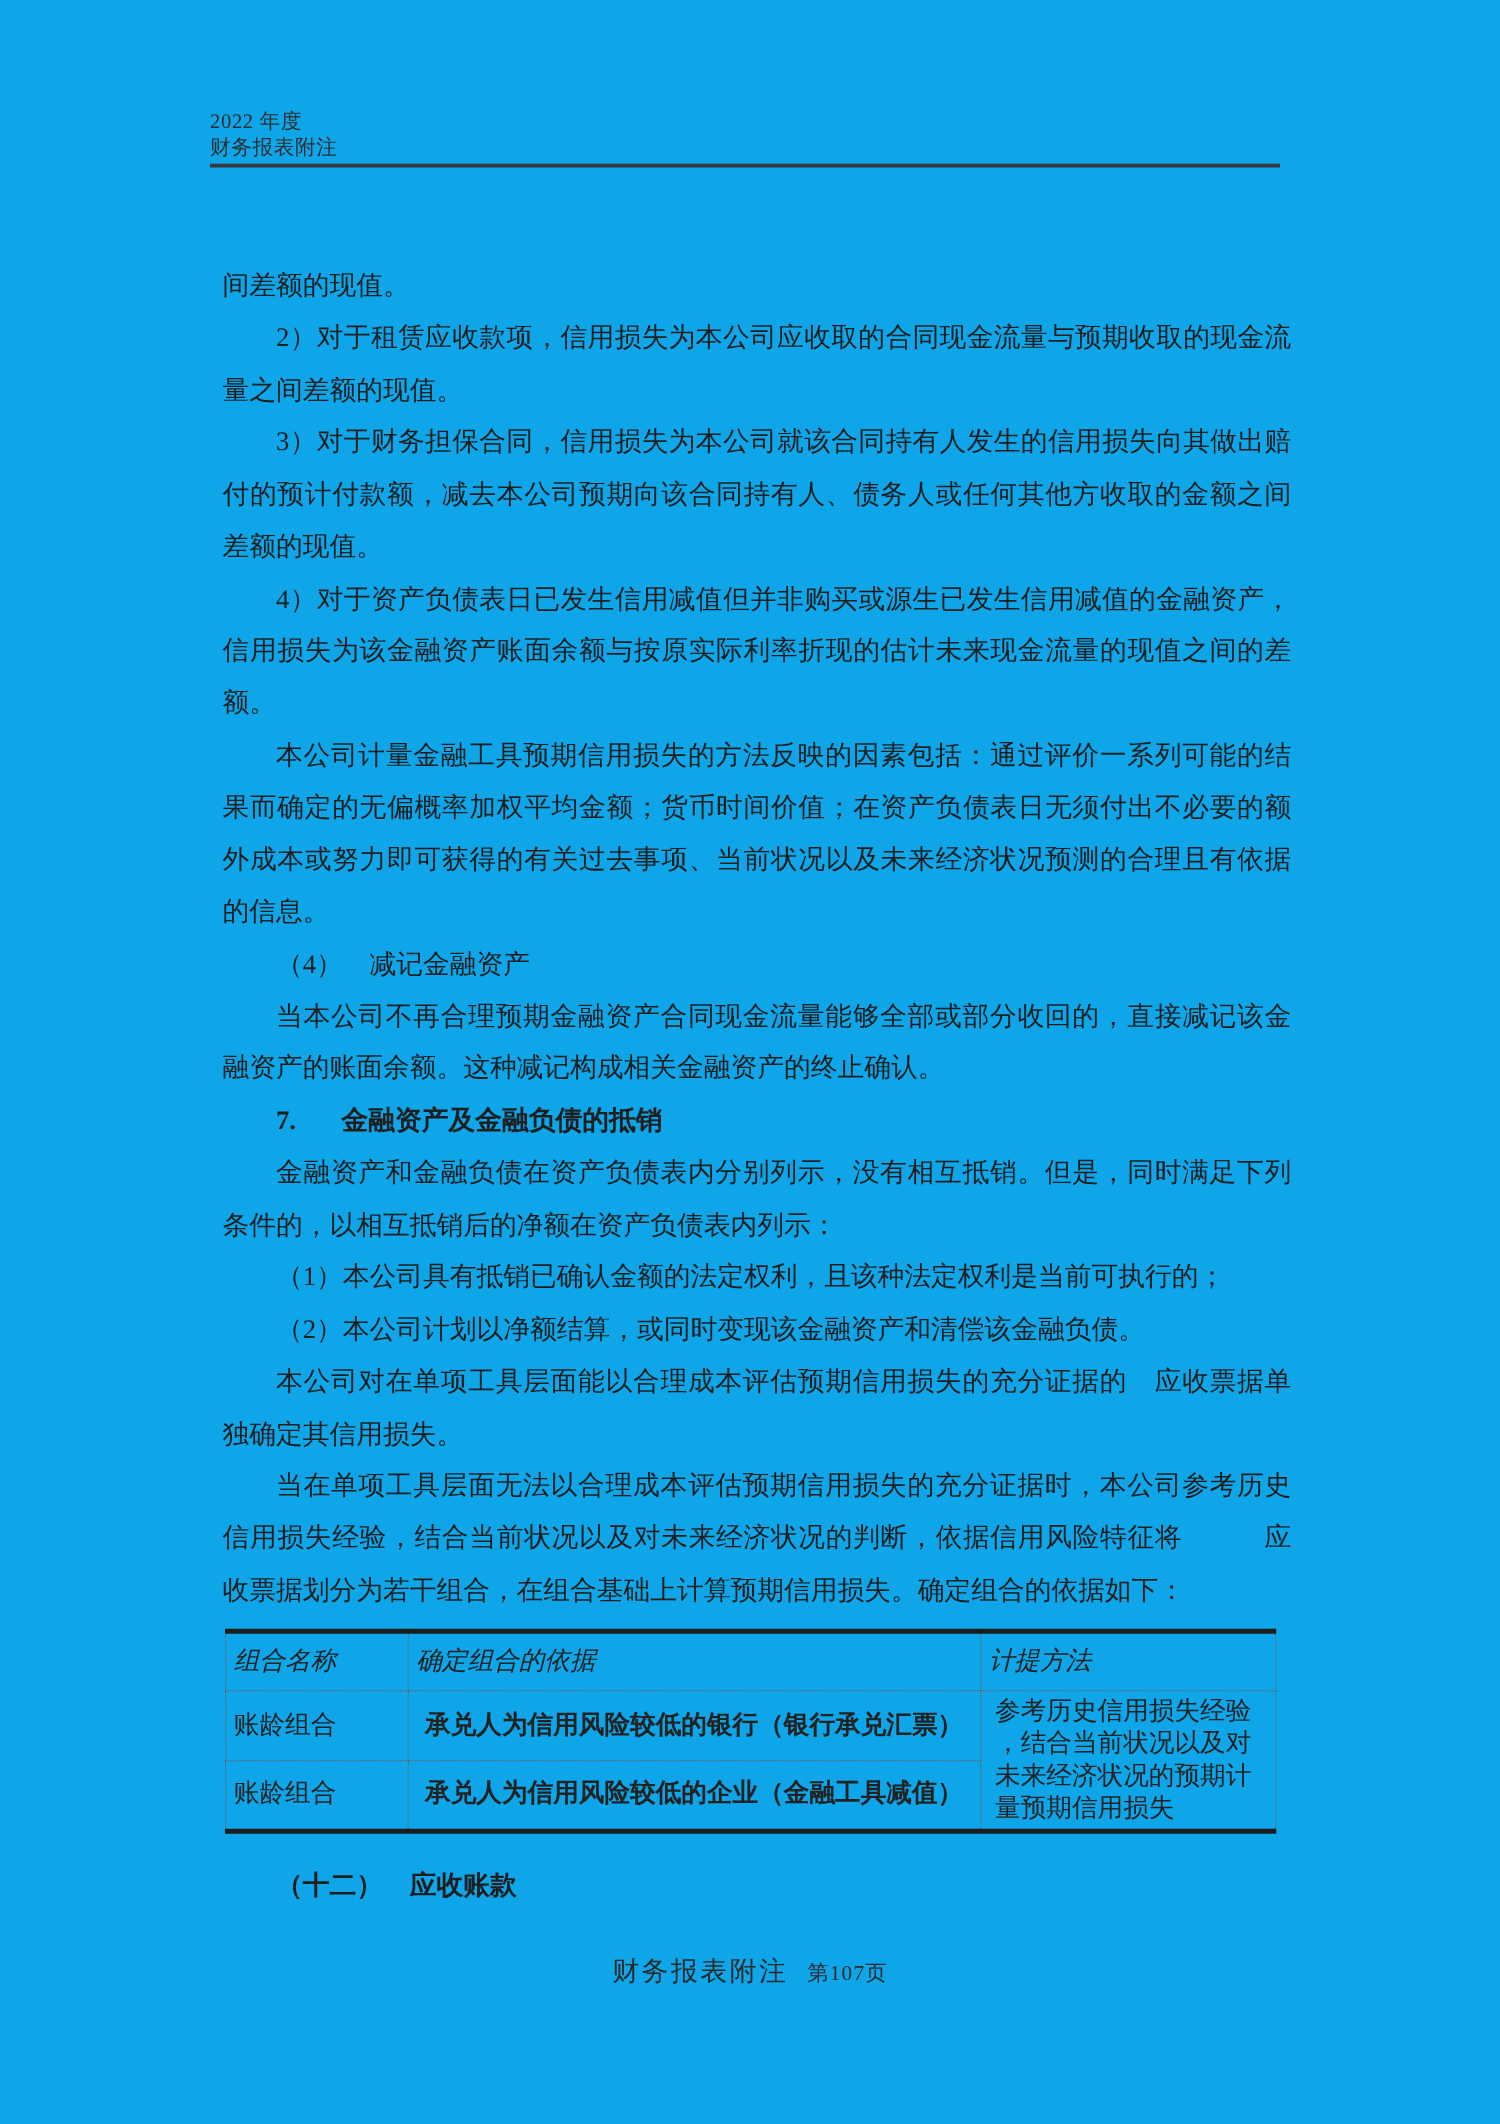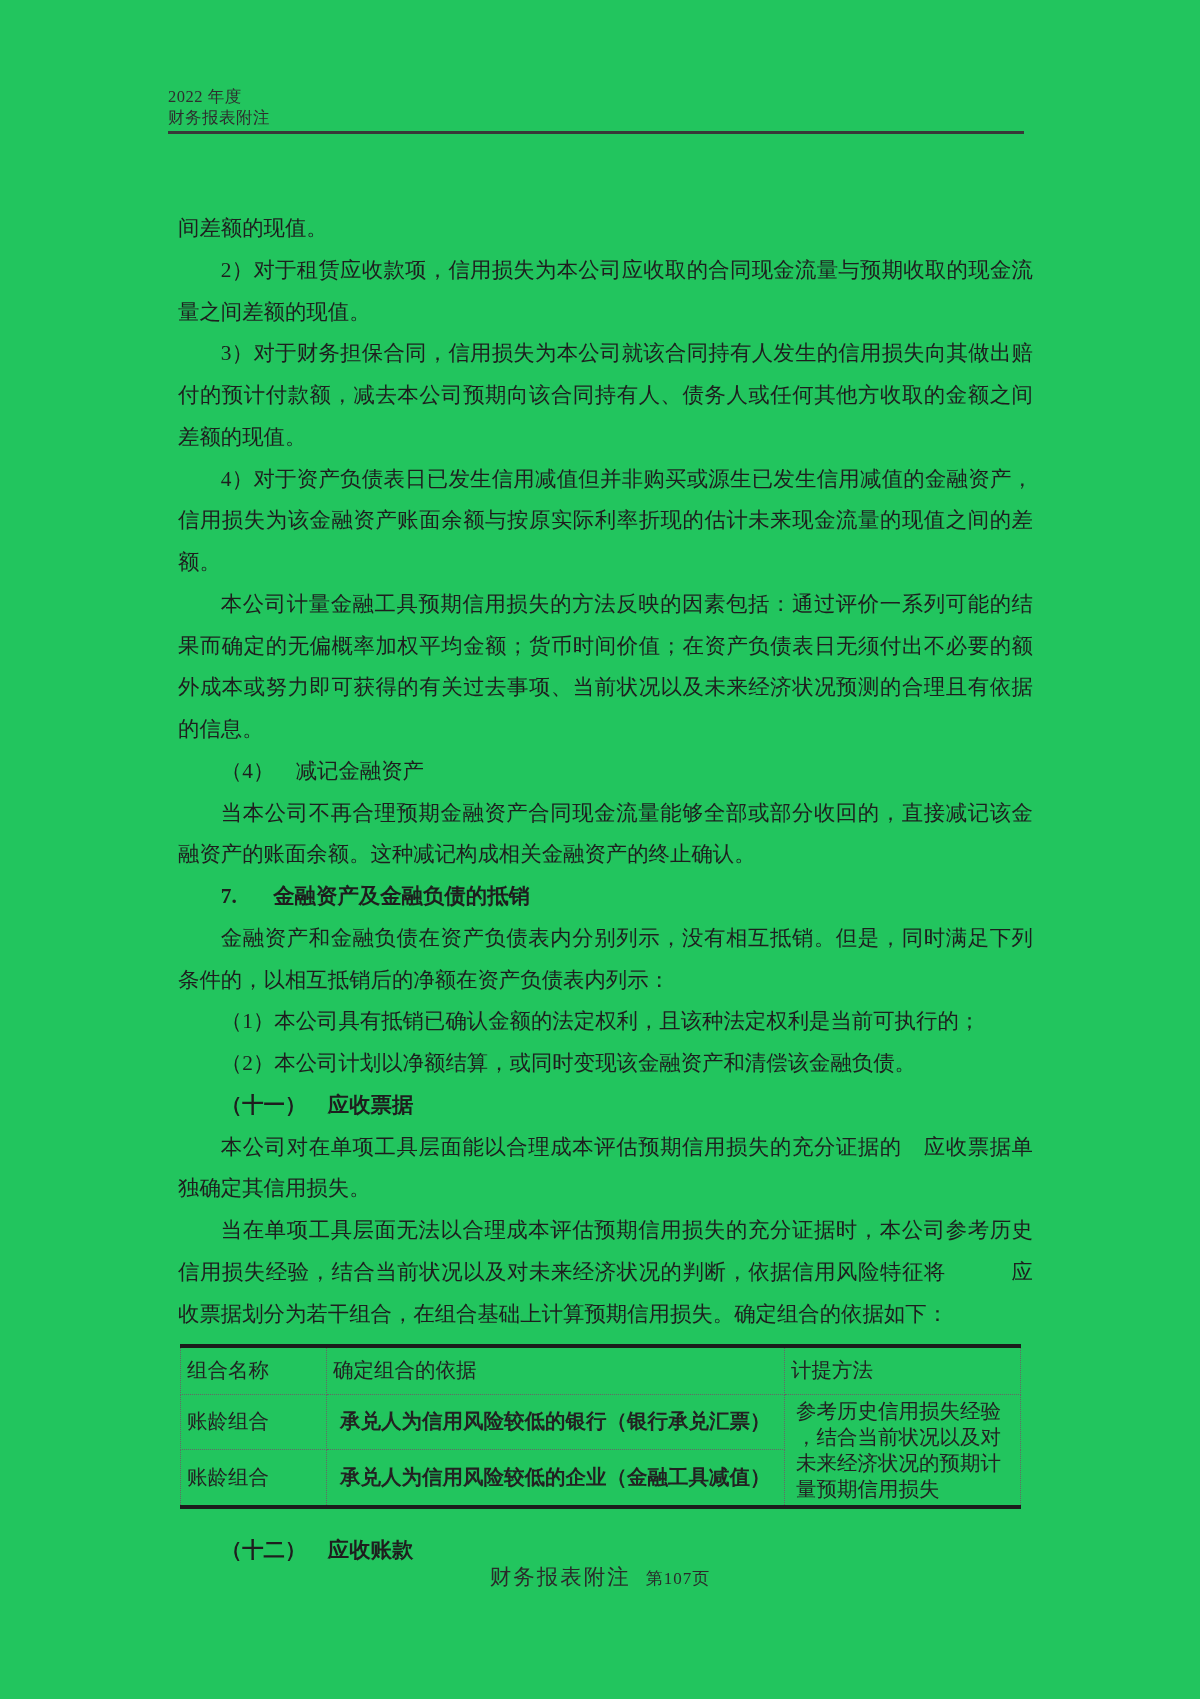--- a/index.html
+++ b/index.html
@@ -1,19 +1,19 @@
 <!DOCTYPE html>
 <html><head>
 <meta charset="utf-8">
 <style>
   html,body{margin:0;padding:0;background:#e8e8e8;}
   .page{
     position:relative;
     width:1200px;height:1699px;
-    background:#22c55e;
+    background:#0ea5e9;
     font-family:"Liberation Serif","DejaVu Serif",serif;
     color:#1e1e1e;
     overflow:hidden;
     margin:0 auto;
   }
   
   .doc-header{
     position:absolute;left:168px;top:86px;
     font-size:16.5px;line-height:21px;color:#2e2e2e;
     letter-spacing:0.5px;
@@ -43,20 +43,21 @@
     border-bottom:4px solid #1c1c1c;
     font-size:20.5px;color:#222;
   }
   .ar-table th,.ar-table td{
     border-left:1px dotted #666;border-right:1px dotted #666;
     font-weight:normal;padding:2px 6px;
   }
   .ar-table thead th{
     height:33px;text-align:left;
     border-bottom:1px dotted #666;
+    font-style:italic;
   }
   .ar-table tbody td{height:34px;}
   .ar-table td.c1{width:133px;text-align:left;}
   .ar-table td.c2{width:438px;text-align:left;padding-left:13px;font-weight:bold;}
   .ar-table td.c3{
     text-align:left;vertical-align:middle;
     padding:3px 8px 3px 11px;line-height:26px;
   }
   .ar-table tr.r1 td.c1,.ar-table tr.r1 td.c2{border-bottom:1px dotted #666;}
   p.after-table{margin-top:21px;}
@@ -87,21 +88,20 @@
     <p class="para">本公司计量金融工具预期信用损失的方法反映的因素包括：通过评价一系列可能的结果而确定的无偏概率加权平均金额；货币时间价值；在资产负债表日无须付出不必要的额外成本或努力即可获得的有关过去事项、当前状况以及未来经济状况预测的合理且有依据的信息。</p>
     <p class="para">（4）　减记金融资产</p>
     <p class="para">当本公司不再合理预期金融资产合同现金流量能够全部或部分收回的，直接减记该金融资产的账面余额。这种减记构成相关金融资产的终止确认。</p>
 
     <p class="para hd"><span>7.</span><span class="hgap-wide"></span><span>金融资产及金融负债的抵销</span></p>
 
     <p class="para">金融资产和金融负债在资产负债表内分别列示，没有相互抵销。但是，同时满足下列条件的，以相互抵销后的净额在资产负债表内列示：</p>
     <p class="para">（1）本公司具有抵销已确认金额的法定权利，且该种法定权利是当前可执行的；</p>
     <p class="para">（2）本公司计划以净额结算，或同时变现该金融资产和清偿该金融负债。</p>
 
-    <p class="para hd space-before"><span>（十一）</span><span class="hgap"></span><span>应收票据</span></p>
 
     <p class="para">本公司对在单项工具层面能以合理成本评估预期信用损失的充分证据的　应收票据单独确定其信用损失。</p>
     <p class="para">当在单项工具层面无法以合理成本评估预期信用损失的充分证据时，本公司参考历史信用损失经验，结合当前状况以及对未来经济状况的判断，依据信用风险特征将　　　应收票据划分为若干组合，在组合基础上计算预期信用损失。确定组合的依据如下：</p>
 
     <table class="ar-table">
       <thead>
         <tr>
           <th>组合名称</th>
           <th>确定组合的依据</th>
           <th>计提方法</th>

